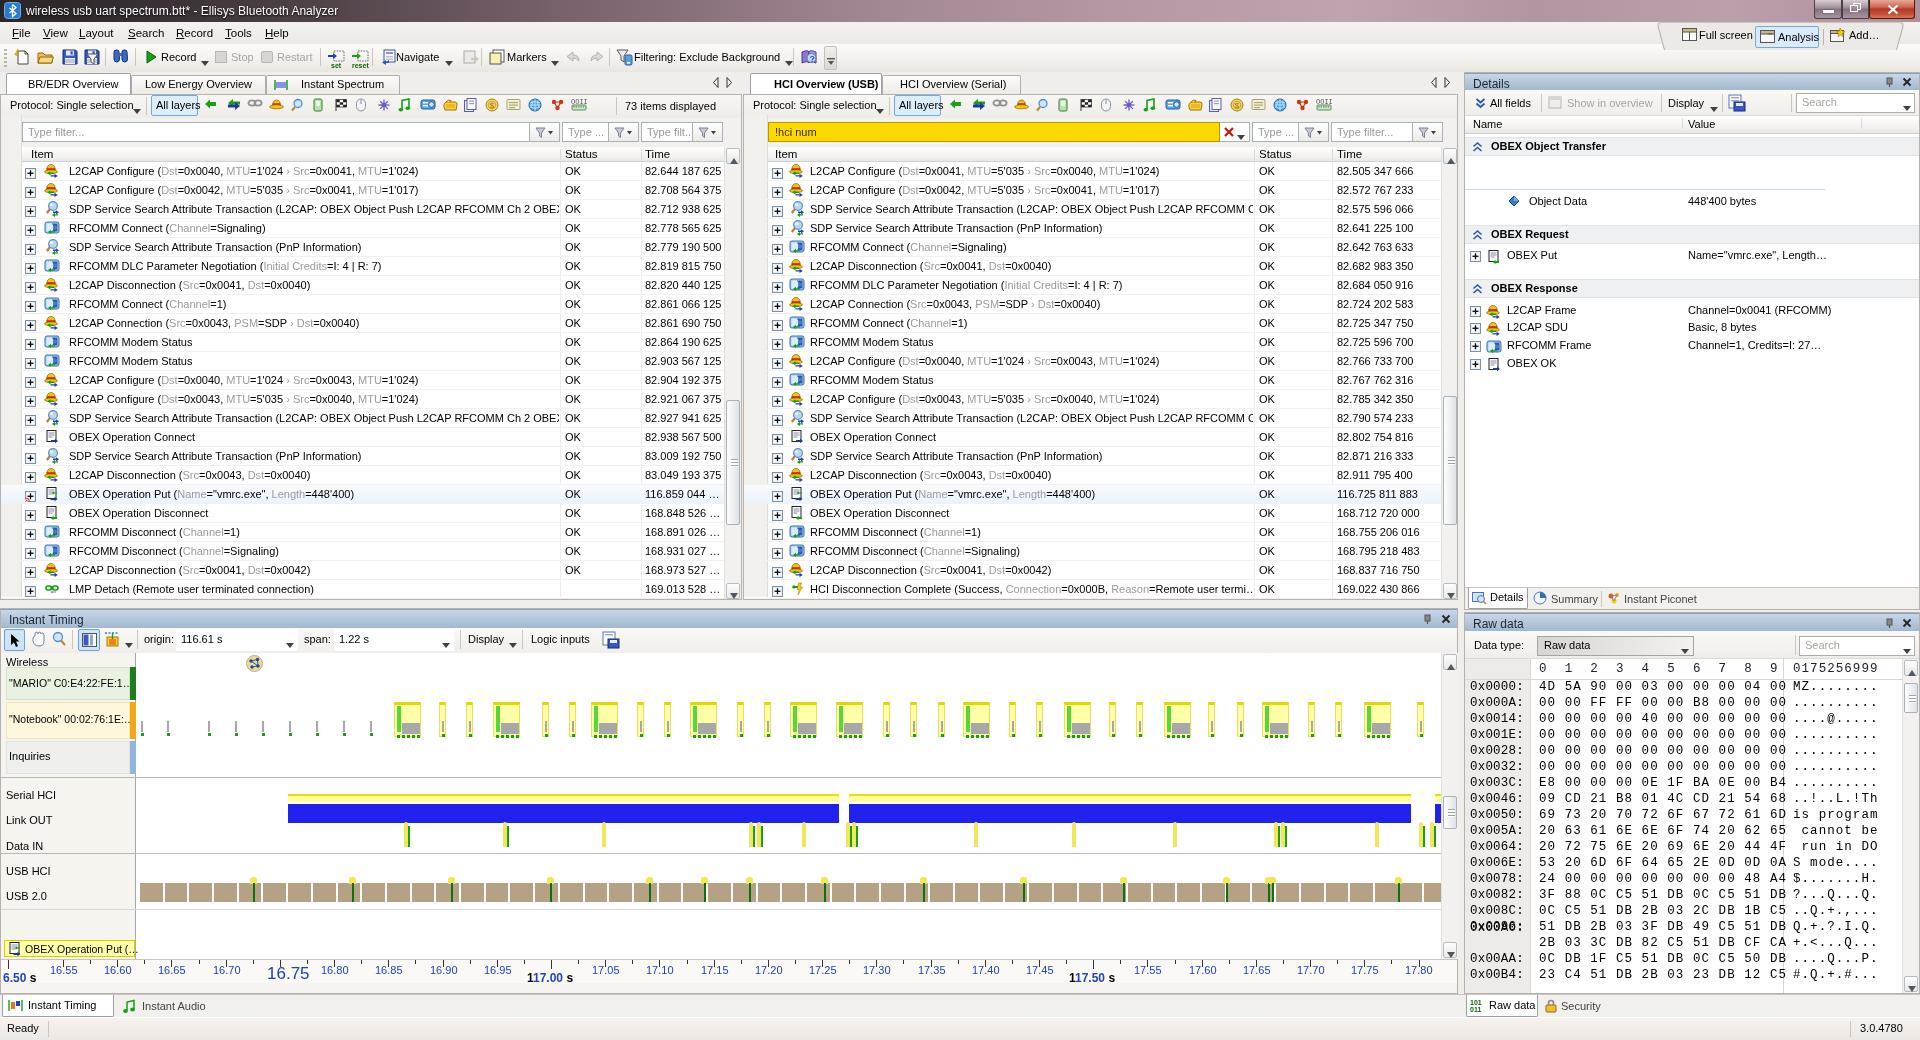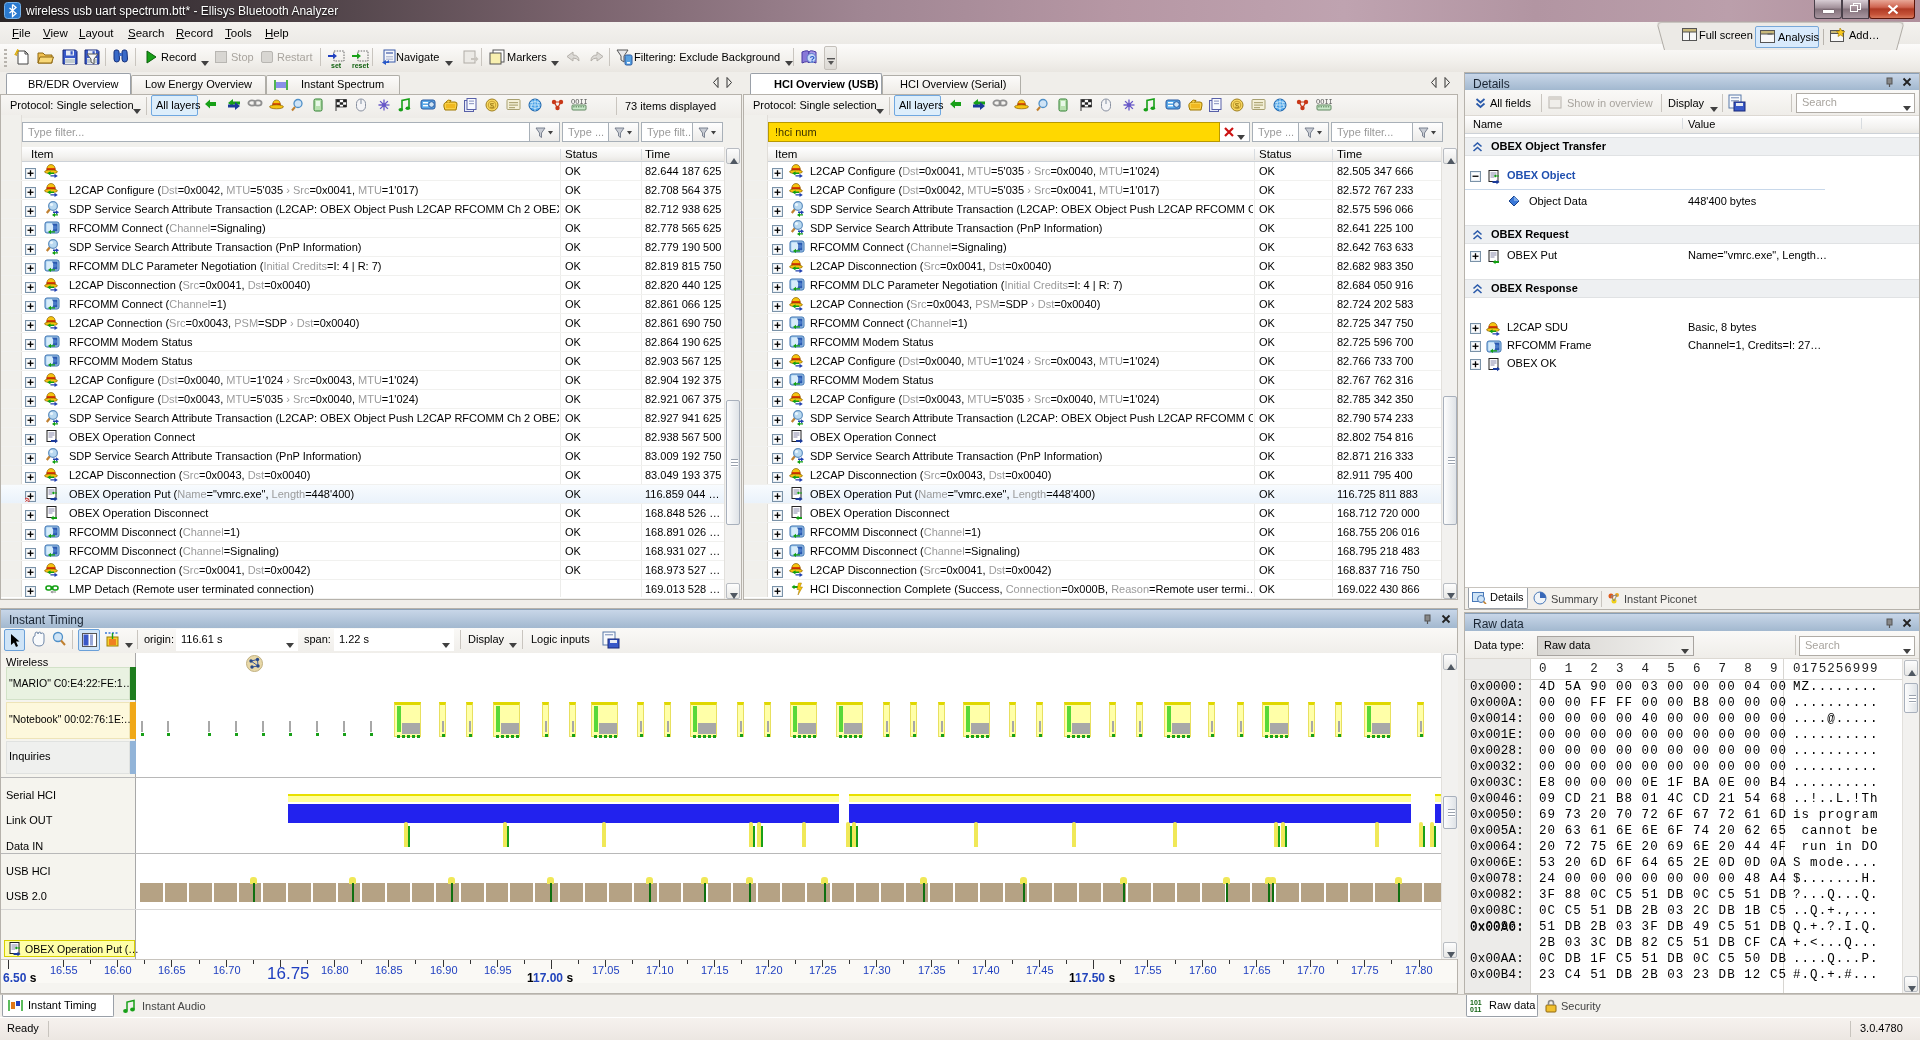--- a/index.html
+++ b/index.html
@@ -523,20 +523,21 @@
           <rect x="2.5" y="4.6" width="6" height="1.3" fill="#000"></rect>
           <rect x="4.85" y="2.25" width="1.3" height="6" fill="#000"></rect>
         </svg></div>
       <div class="ic" style="left:44px;"><svg width="16" height="16" viewBox="0 0 16 16" style="">
           <path d="M2.5 8.5 Q2.5 1.5 7 1.5 Q11.5 1.5 11.5 8.5 Z" fill="#f6c410" stroke="#8a6000" stroke-width="0.7"></path>
           <rect x="2.8" y="5.2" width="8.4" height="1.8" fill="#d42400"></rect>
           <ellipse cx="7" cy="8.8" rx="6.5" ry="1.8" fill="#f6c410" stroke="#8a6000" stroke-width="0.7"></ellipse>
           <path d="M10 9.6 L6.5 9.6 L6.5 8.2 L3.2 10.3 L6.5 12.4 L6.5 11 L10 11 Z" fill="#10a010"></path>
           <path d="M6.5 12.2 L10.5 12.2 L10.5 10.8 L13.8 12.9 L10.5 15 L10.5 13.6 L6.5 13.6 Z" fill="#2040b0"></path>
         </svg></div>
+      <div class="abs" style="left:69px;top:0;width:490px;overflow:hidden;">L2CAP Configure (<g1>Dst</g1>=0x0040, <g1>MTU</g1>=1'024 <g1>›</g1> <g1>Src</g1>=0x0041, <g1>MTU</g1>=1'024)</div>
       <div class="abs" style="left:565px;top:0;">OK</div>
       <div class="abs" style="left:645px;top:0;">82.644 187 625</div>
     </div>
     <div class="row rowline" style="top:19px;width:726px;">
       <div class="ic" style="left:25px;top:4px;"><svg width="11" height="11" viewBox="0 0 11 11" style="">
           <rect x="0.5" y="0.5" width="10" height="10" fill="#fdfdfd" stroke="#7a92a8" stroke-width="1"></rect>
           <rect x="1.5" y="1.5" width="8" height="8" fill="none" stroke="#e8eef4" stroke-width="1"></rect>
           <rect x="2.5" y="4.6" width="6" height="1.3" fill="#000"></rect>
           <rect x="4.85" y="2.25" width="1.3" height="6" fill="#000"></rect>
         </svg></div>
@@ -1431,36 +1432,20 @@
       <div class="hdrsep" style="left:217px;"></div>
       <div class="hdrsep" style="left:396px;"></div>
     </div>
 <div class="abs" style="left:0;top:64px;width:454px;height:19px;background:#eef0f2;border-top:1px solid #e0e2e4;border-bottom:1px solid #e0e2e4;">
       <div class="abs" style="left:7px;top:3px;"><svg width="11" height="12" viewBox="0 0 11 12" style="">
           <path d="M1.5 5.5 L5.5 2 L9.5 5.5" fill="none" stroke="#2a5aaa" stroke-width="1.6"></path>
           <path d="M1.5 10 L5.5 6.5 L9.5 10" fill="none" stroke="#2a5aaa" stroke-width="1.6"></path>
         </svg></div>
       <div class="abs" style="left:26px;top:2px;font-weight:bold;">OBEX Object Transfer</div>
     </div>
-<div class="abs" style="left:0;top:95px;width:454px;height:18px;">
-      <div class="abs" style="left:5px;top:3px;"><svg width="11" height="11" viewBox="0 0 11 11" style="">
-          <rect x="0.5" y="0.5" width="10" height="10" fill="#fdfdfd" stroke="#7a92a8" stroke-width="1"></rect>
-          <rect x="1.5" y="1.5" width="8" height="8" fill="none" stroke="#e8eef4" stroke-width="1"></rect>
-          <rect x="2.5" y="4.6" width="6" height="1.3" fill="#000"></rect>
-        </svg></div>
-      <div class="abs" style="left:21px;top:1px;"><svg width="16" height="16" viewBox="0 0 16 16" style="">
-          <rect x="3" y="1.5" width="9" height="11" fill="#fff" stroke="#222" stroke-width="1"></rect>
-          <rect x="4.5" y="3.5" width="6" height="1" fill="#88a"></rect>
-          <rect x="4.5" y="5.5" width="6" height="1" fill="#88a"></rect>
-          <rect x="4.5" y="7.5" width="4" height="1" fill="#88a"></rect>
-          <path d="M6.5 12 L10.5 12 L10.5 10.8 L13.6 13 L10.5 15.2 L10.5 14 L6.5 14 Z" fill="#1a3a9a"></path>
-          <path d="M13 6.5 L10 6.5 L10 5.4 L7.6 7 L10 8.6 L10 7.5 L13 7.5 Z" fill="#12a012"></path>
-        </svg></div>
-      <div class="abs" style="left:42px;top:1px;font-weight:bold;color:#1f4faf;">OBEX Object</div>
-    </div>
 <div class="abs" style="left:0;top:116px;width:360px;height:1px;background:#c8d8ea;"></div>
 <div class="abs" style="left:0;top:121px;width:454px;height:18px;">
       <div class="abs" style="left:43px;top:1px;"><svg width="12" height="12" viewBox="0 0 12 12" style="">
           <path d="M6 1 L11 6 L6 11 L1 6 Z" fill="#3a78d8" stroke="#16408a" stroke-width="1"></path>
           <path d="M6 1 L11 6 L6 6 Z" fill="#7aa8e8"></path>
         </svg></div>
       <div class="abs" style="left:64px;top:1px;">Object Data</div>
       <div class="abs" style="left:223px;top:1px;">448'400 bytes</div>
     </div>
 <div class="abs" style="left:0;top:152px;width:454px;height:19px;background:#eef0f2;border-top:1px solid #e0e2e4;border-bottom:1px solid #e0e2e4;">
@@ -1486,20 +1471,37 @@
         </svg></div>
       <div class="abs" style="left:42px;top:1px;">OBEX Put</div>
       <div class="abs" style="left:223px;top:1px;">Name="vmrc.exe", Length…</div>
     </div>
 <div class="abs" style="left:0;top:206px;width:454px;height:19px;background:#eef0f2;border-top:1px solid #e0e2e4;border-bottom:1px solid #e0e2e4;">
       <div class="abs" style="left:7px;top:3px;"><svg width="11" height="12" viewBox="0 0 11 12" style="">
           <path d="M1.5 5.5 L5.5 2 L9.5 5.5" fill="none" stroke="#2a5aaa" stroke-width="1.6"></path>
           <path d="M1.5 10 L5.5 6.5 L9.5 10" fill="none" stroke="#2a5aaa" stroke-width="1.6"></path>
         </svg></div>
       <div class="abs" style="left:26px;top:2px;font-weight:bold;">OBEX Response</div>
+    </div>
+<div class="abs" style="left:0;top:230px;width:454px;height:18px;">
+      <div class="abs" style="left:5px;top:3px;"><svg width="11" height="11" viewBox="0 0 11 11" style="">
+          <rect x="0.5" y="0.5" width="10" height="10" fill="#fdfdfd" stroke="#7a92a8" stroke-width="1"></rect>
+          <rect x="1.5" y="1.5" width="8" height="8" fill="none" stroke="#e8eef4" stroke-width="1"></rect>
+          <rect x="2.5" y="4.6" width="6" height="1.3" fill="#000"></rect>
+          <rect x="4.85" y="2.25" width="1.3" height="6" fill="#000"></rect>
+        </svg></div>
+      <div class="abs" style="left:21px;top:1px;"><svg width="16" height="16" viewBox="0 0 16 16" style="">
+          <path d="M2.5 8.5 Q2.5 1.5 7 1.5 Q11.5 1.5 11.5 8.5 Z" fill="#f6c410" stroke="#8a6000" stroke-width="0.7"></path>
+          <rect x="2.8" y="5.2" width="8.4" height="1.8" fill="#d42400"></rect>
+          <ellipse cx="7" cy="8.8" rx="6.5" ry="1.8" fill="#f6c410" stroke="#8a6000" stroke-width="0.7"></ellipse>
+          <path d="M10 9.6 L6.5 9.6 L6.5 8.2 L3.2 10.3 L6.5 12.4 L6.5 11 L10 11 Z" fill="#10a010"></path>
+          <path d="M6.5 12.2 L10.5 12.2 L10.5 10.8 L13.8 12.9 L10.5 15 L10.5 13.6 L6.5 13.6 Z" fill="#2040b0"></path>
+        </svg></div>
+      <div class="abs" style="left:42px;top:1px;">L2CAP Frame</div>
+      <div class="abs" style="left:223px;top:1px;">Channel=0x0041 (RFCOMM)</div>
     </div>
 <div class="abs" style="left:0;top:247px;width:454px;height:18px;">
       <div class="abs" style="left:5px;top:3px;"><svg width="11" height="11" viewBox="0 0 11 11" style="">
           <rect x="0.5" y="0.5" width="10" height="10" fill="#fdfdfd" stroke="#7a92a8" stroke-width="1"></rect>
           <rect x="1.5" y="1.5" width="8" height="8" fill="none" stroke="#e8eef4" stroke-width="1"></rect>
           <rect x="2.5" y="4.6" width="6" height="1.3" fill="#000"></rect>
           <rect x="4.85" y="2.25" width="1.3" height="6" fill="#000"></rect>
         </svg></div>
       <div class="abs" style="left:21px;top:1px;"><svg width="16" height="16" viewBox="0 0 16 16" style="">
           <path d="M2.5 8.5 Q2.5 1.5 7 1.5 Q11.5 1.5 11.5 8.5 Z" fill="#f6c410" stroke="#8a6000" stroke-width="0.7"></path>

